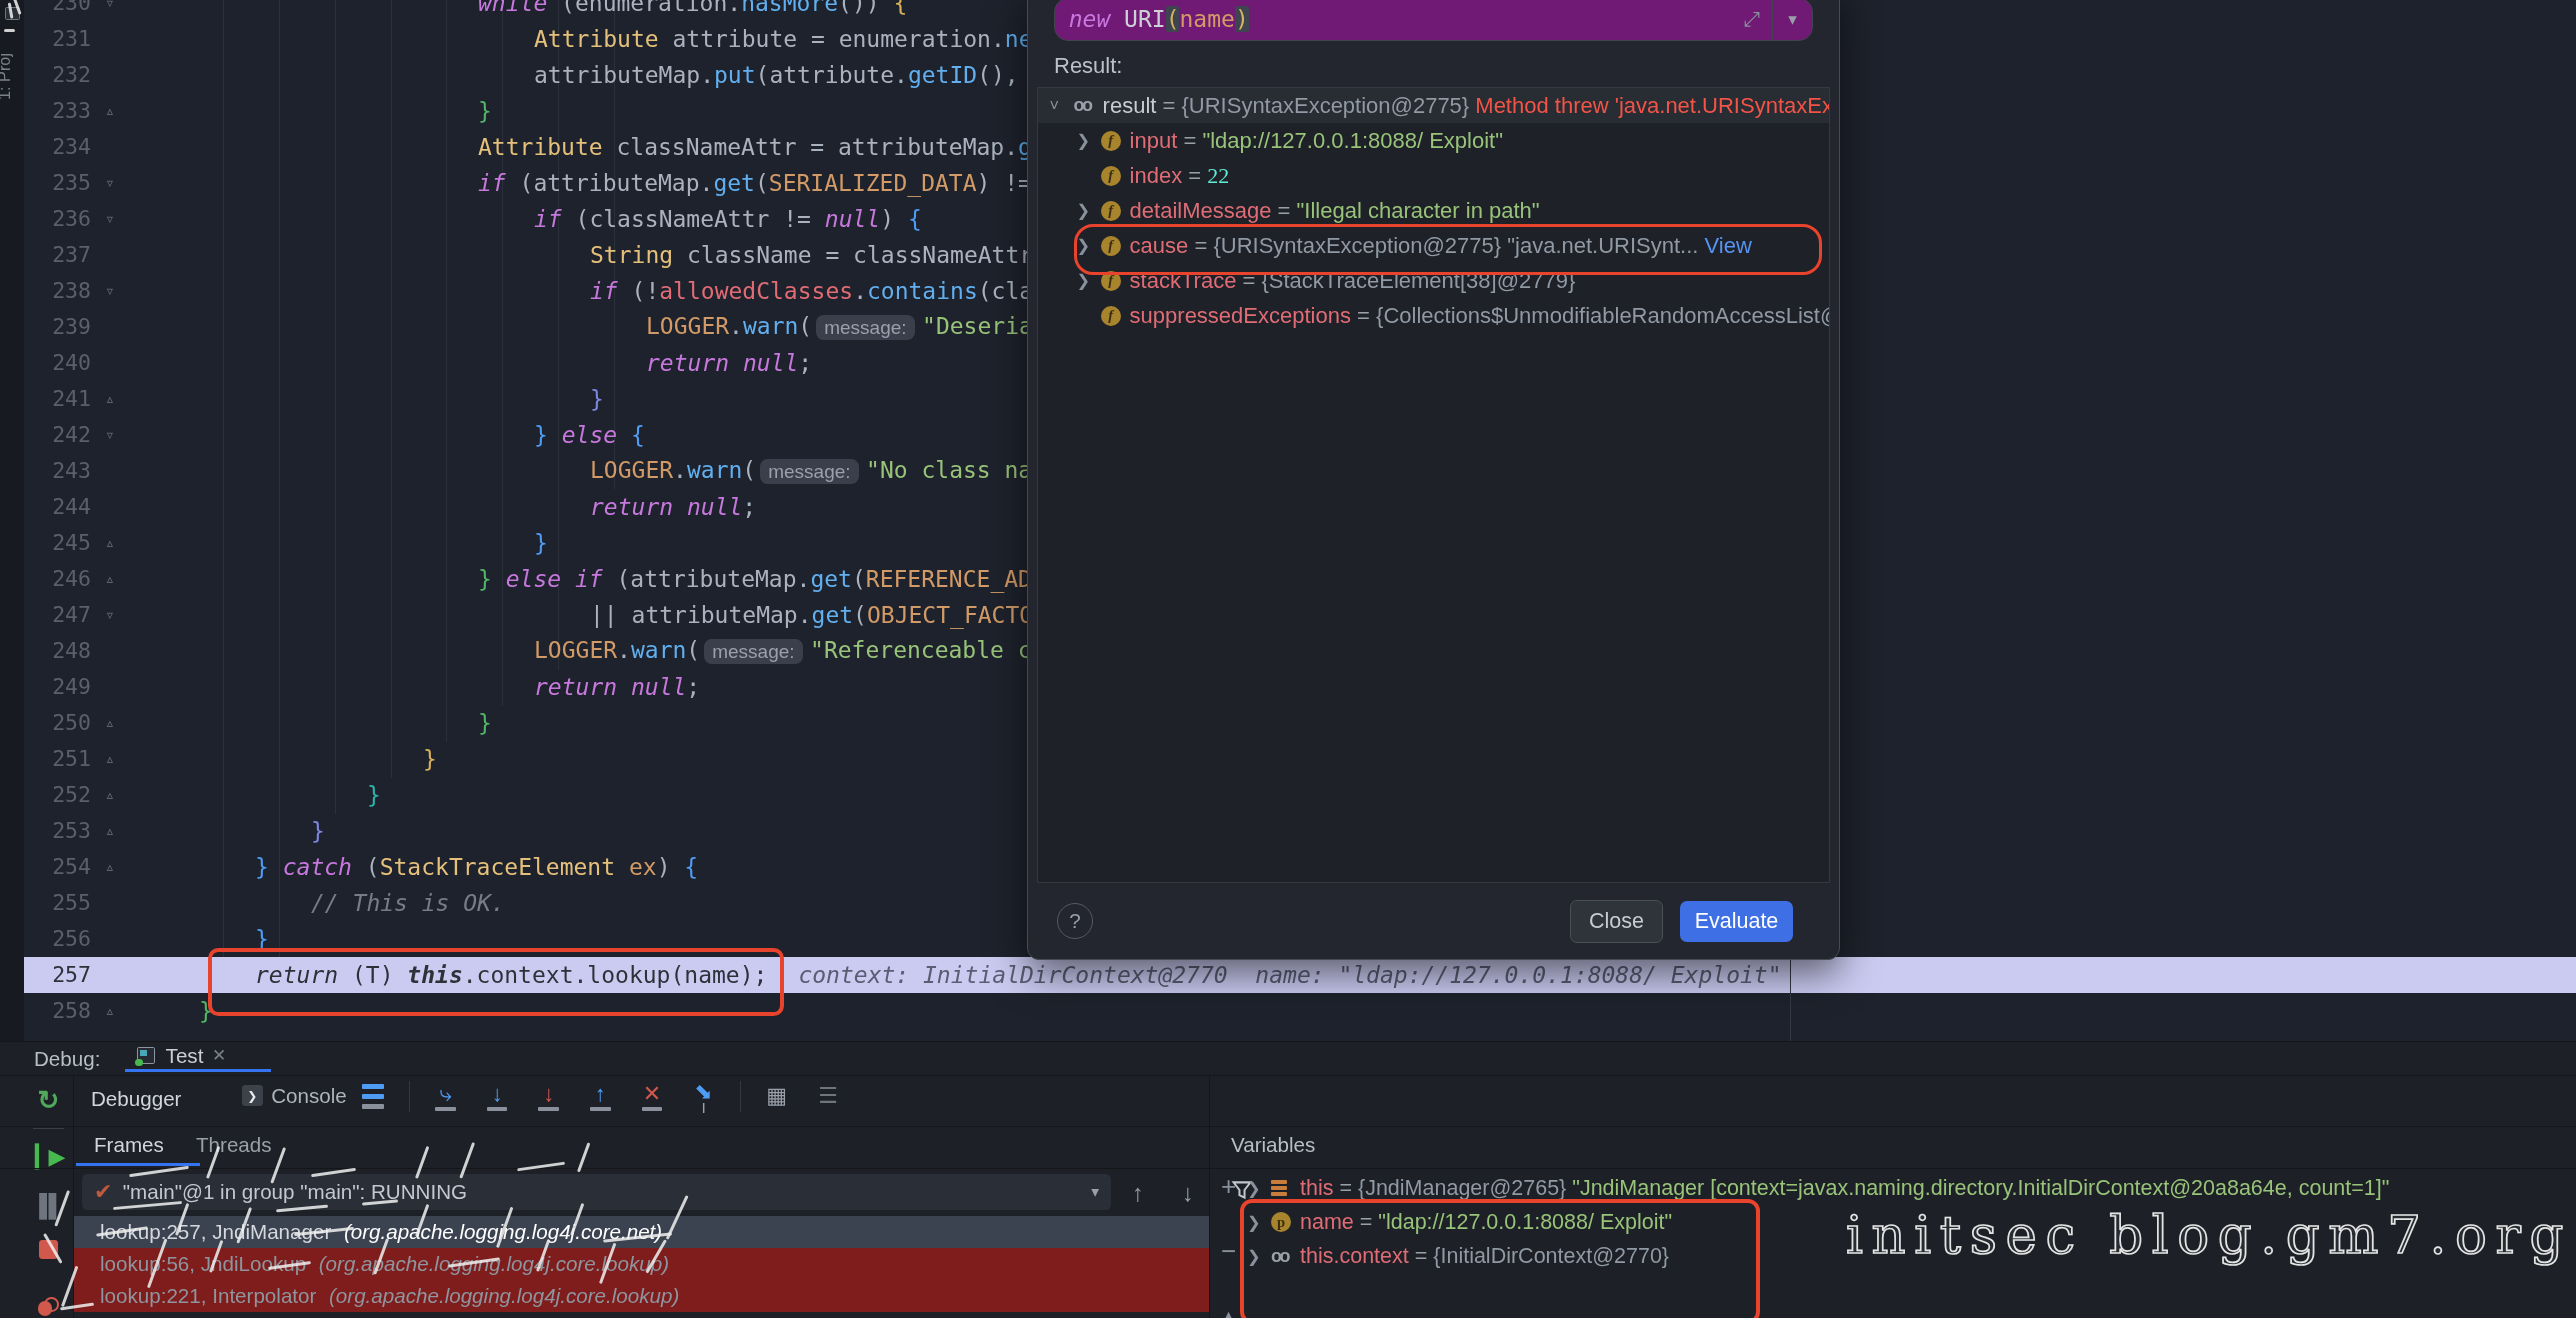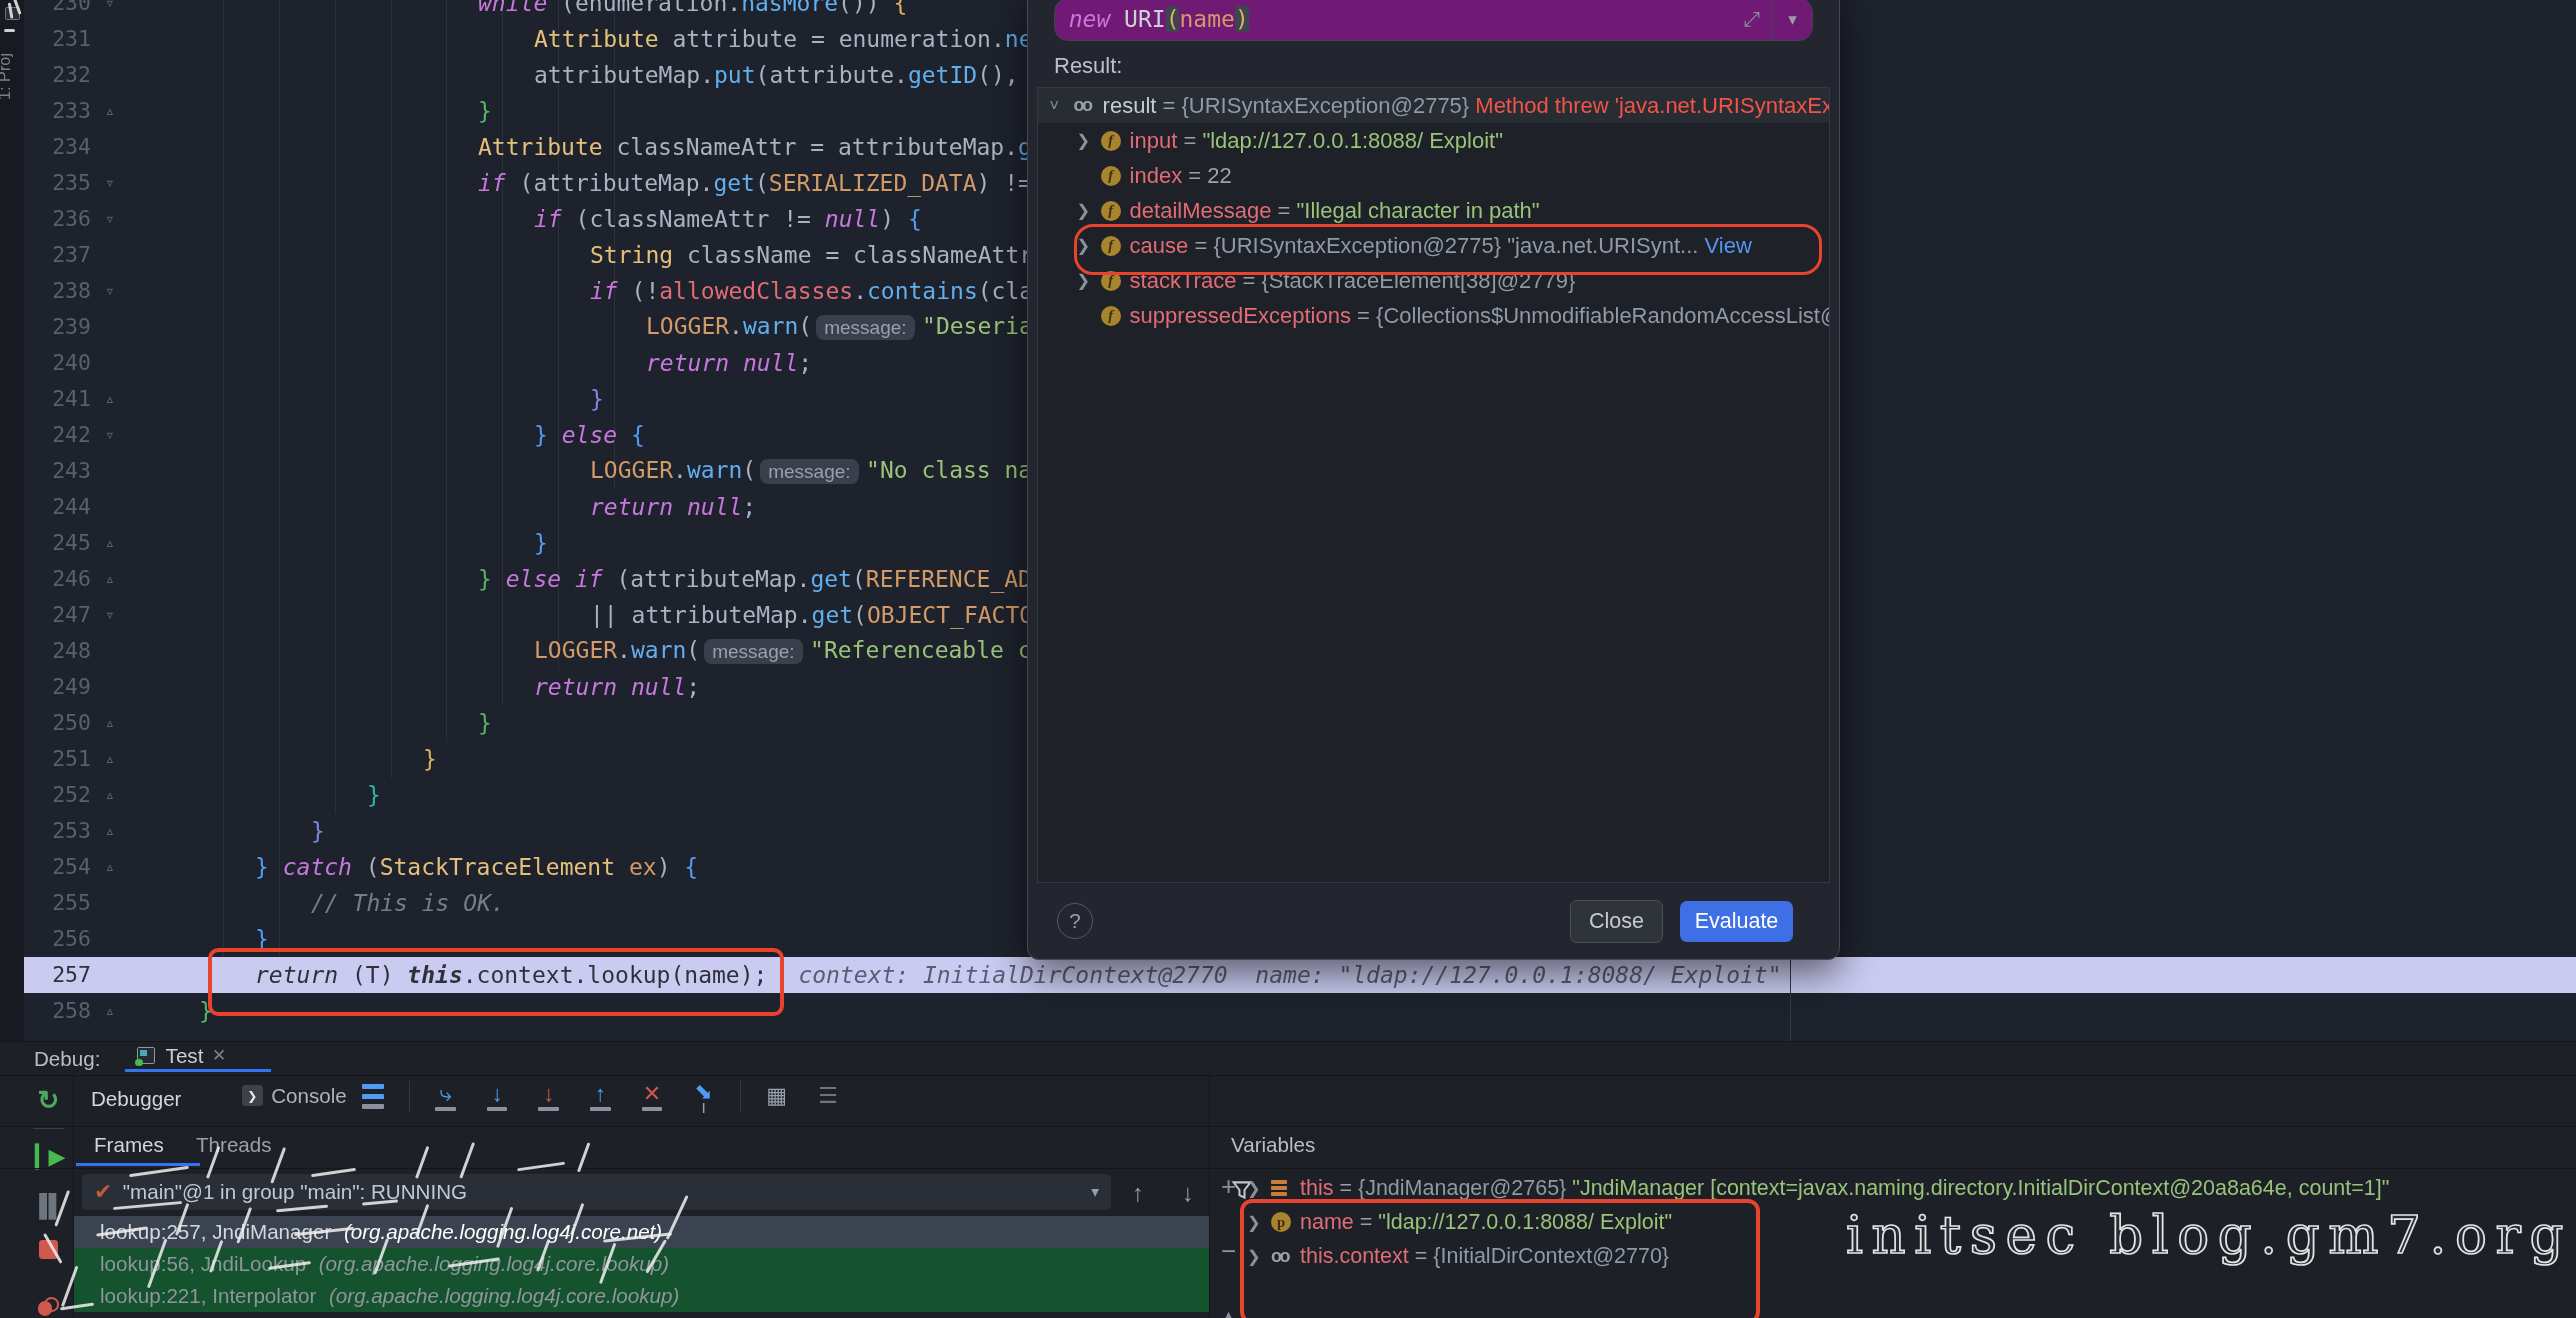--- a/index.html
+++ b/index.html
@@ -65,21 +65,21 @@
   .f-circ{width:20px;height:20px;border-radius:50%;background:#a8842c;color:#3a2f12;font-weight:bold;font-style:italic;
     font-family:"Liberation Serif",serif;font-size:14.6px;display:flex;align-items:center;justify-content:center;}
   .glasses{display:inline-block;color:#9aa0aa;font-weight:bold;font-size:18px;letter-spacing:-2.6px;}
   .this-bars{display:inline-block;}
   .this-bars i{display:block;width:16.3px;height:3.4px;background:#c87d3a;margin:2.6px 0;border-radius:0.9px;}
   .vr-name{color:#e06c75;}
   .vr-name.gray{color:#c7ccd3;}
   .vr-eq{color:#9aa0a8;}
   .vr-ref{color:#9099a4;}
   .vr-str{color:#98c379;}
-  .vr-num{color:#a3a3a3;}
+  .vr-num{color:#5eead4;font-family:Liberation Serif, serif;}
   .vr-err{color:#f25448;}
   .vr-link{color:#5693f2;}
   #dlg-footer{height:76px;display:flex;align-items:center;padding:0 46px 0 29px;}
   #help-btn{width:34px;height:34px;border:1.7px solid #565b63;border-radius:50%;color:#9aa0aa;font-size:20.6px;
     display:flex;align-items:center;justify-content:center;}
   #footer-spacer{flex:1;}
   .dlg-btn{height:41px;border-radius:6.9px;display:flex;align-items:center;justify-content:center;font-size:21.5px;}
   #close-btn{width:91px;background:#2f333a;border:0.9px solid #4a4f58;color:#c8ccd2;margin-right:17px;}
   #eval-btn{width:113px;background:#3e6fe4;color:#ffffff;}
 
@@ -128,21 +128,21 @@
   #thread-combo{position:absolute;left:82px;top:132px;width:1029px;height:36px;background:#2a2e36;border-radius:5.2px;
     display:flex;align-items:center;padding:0 12px;box-sizing:border-box;}
   #thread-check{color:#c05a3e;font-size:22px;margin-right:10.3px;}
   #thread-text{flex:1;color:#c3c8d0;font-size:20.6px;white-space:pre;overflow:hidden;}
   #thread-arrow{color:#9aa0aa;font-size:15.5px;}
   .mini-icon{position:absolute;top:137px;color:#9aa0aa;font-size:24px;}
   
   .frame-row{position:absolute;left:74px;width:1135px;height:32px;display:flex;align-items:center;
     padding-left:26px;box-sizing:border-box;font-size:20.6px;white-space:pre;}
   .frame-row.selected{background:#3c4350;color:#d4d8de;}
-  .frame-row.library{background:#14532d;color:#8f959e;}
+  .frame-row.library{background:#7f1d1d;color:#8f959e;}
   .frame-pkg{font-style:italic;margin-left:6.9px;}
   .frame-row.selected .frame-pkg{color:#ffffff;}
   
   #vars-rail{position:absolute;left:1212px;top:129px;width:33px;color:#8b919c;}
   #vars-rail div{height:65px;font-size:26px;text-align:center;}
   .var-row{position:absolute;left:1247px;height:34px;display:flex;align-items:center;font-size:21.5px;white-space:pre;}
 
   
   #watermark{left:1846px;top:1204px;width:704px;color:rgba(255,255,255,0.05);font-family:"DejaVu Serif",serif;
     font-size:53px;letter-spacing:8.6px;-webkit-text-stroke:1.7px #e4e4e4;z-index:40;white-space:nowrap;}

